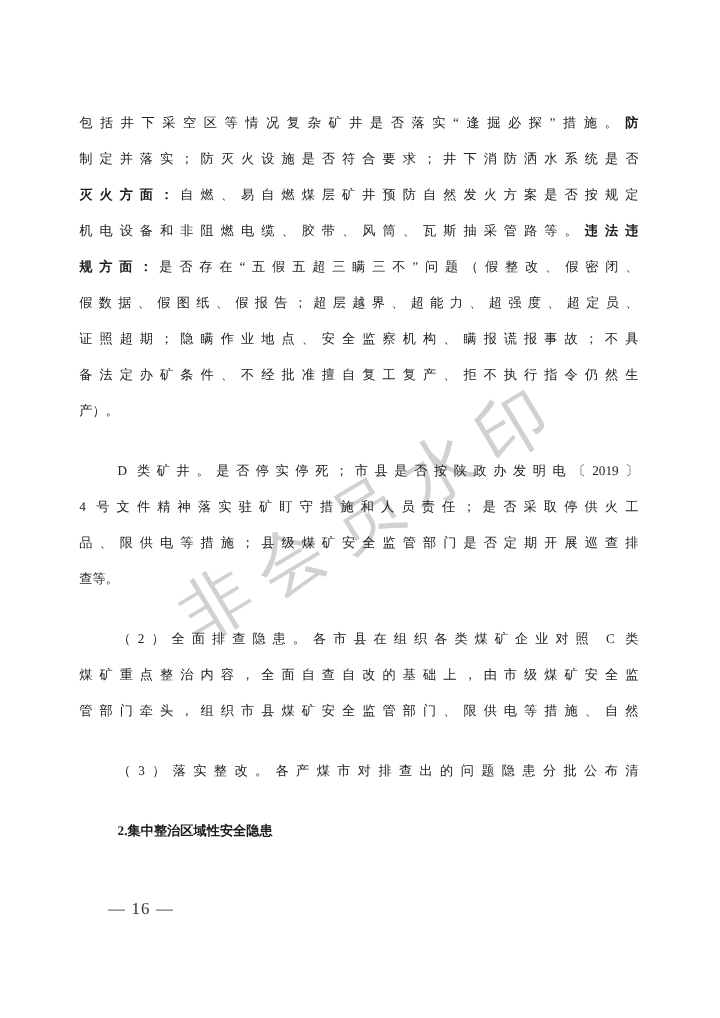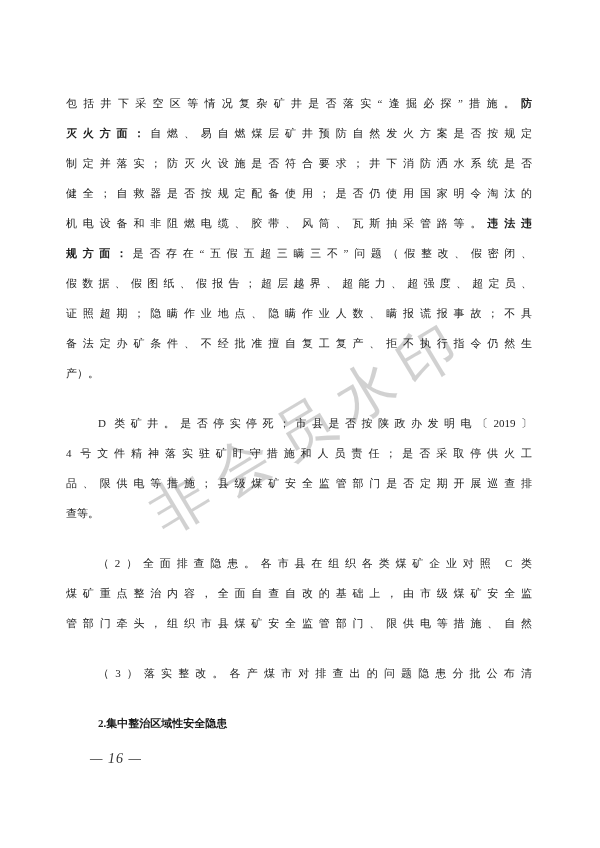--- a/index.html
+++ b/index.html
@@ -62,38 +62,36 @@
   }
   .footer {
     position: absolute;
     left: 90px;
     top: 750px;
     font-size: 14px;
     line-height: 18px;
     color: #333333;
     z-index: 2;
     letter-spacing: 1px;
-    font-style: italic;
   }
 </style>
 </head>
 <body>
 
 <div class="page">
   <div class="watermark">非会员水印</div>
 
   <div class="text-block" id="text-block">
       <div class="line"><span>包括井下采空区等情况复杂矿井是否落实“逢掘必探”措施。</span><b>防</b></div>
+      <div class="line"><span>制定并落实；防灭火设施是否符合要求；井下消防洒水系统是否</span></div>
       <div class="line"><b>灭火方面：</b><span>自燃、易自燃煤层矿井预防自然发火方案是否按规定</span></div>
-      <div class="line"><span>制定并落实；防灭火设施是否符合要求；井下消防洒水系统是否</span></div>
-      <div class="line"><span>健全；自救器是否按规定配备使用；是否仍使用国家明令淘汰的</span></div>
       <div class="line"><span>机电设备和非阻燃电缆、胶带、风筒、瓦斯抽采管路等。</span><b>违法违</b></div>
       <div class="line"><b>规方面：</b><span>是否存在“五假五超三瞒三不”问题（假整改、假密闭、</span></div>
       <div class="line"><span>假数据、假图纸、假报告；超层越界、超能力、超强度、超定员、</span></div>
-      <div class="line"><span>证照超期；隐瞒作业地点、隐瞒作业人数、瞒报谎报事故；不具</span></div>
+      <div class="line"><span>证照超期；隐瞒作业地点、安全监察机构、瞒报谎报事故；不具</span></div>
       <div class="line"><span>备法定办矿条件、不经批准擅自复工复产、拒不执行指令仍然生</span></div>
       <div class="line para-end"><span>产）。</span></div>
       <div class="line indent"><span>D 类矿井。是否停实停死；市县是否按陕政办发明电〔2019〕</span></div>
       <div class="line"><span>4 号文件精神落实驻矿盯守措施和人员责任；是否采取停供火工</span></div>
       <div class="line"><span>品、限供电等措施；县级煤矿安全监管部门是否定期开展巡查排</span></div>
       <div class="line para-end"><span>查等。</span></div>
       <div class="line indent"><span>（2）全面排查隐患。各市县在组织各类煤矿企业对照 C 类</span></div>
       <div class="line"><span>煤矿重点整治内容，全面自查自改的基础上，由市级煤矿安全监</span></div>
       <div class="line"><span>管部门牵头，组织市县煤矿安全监管部门、限供电等措施、自然</span></div>
       <div class="line indent"><span>（3）落实整改。各产煤市对排查出的问题隐患分批公布清</span></div>

